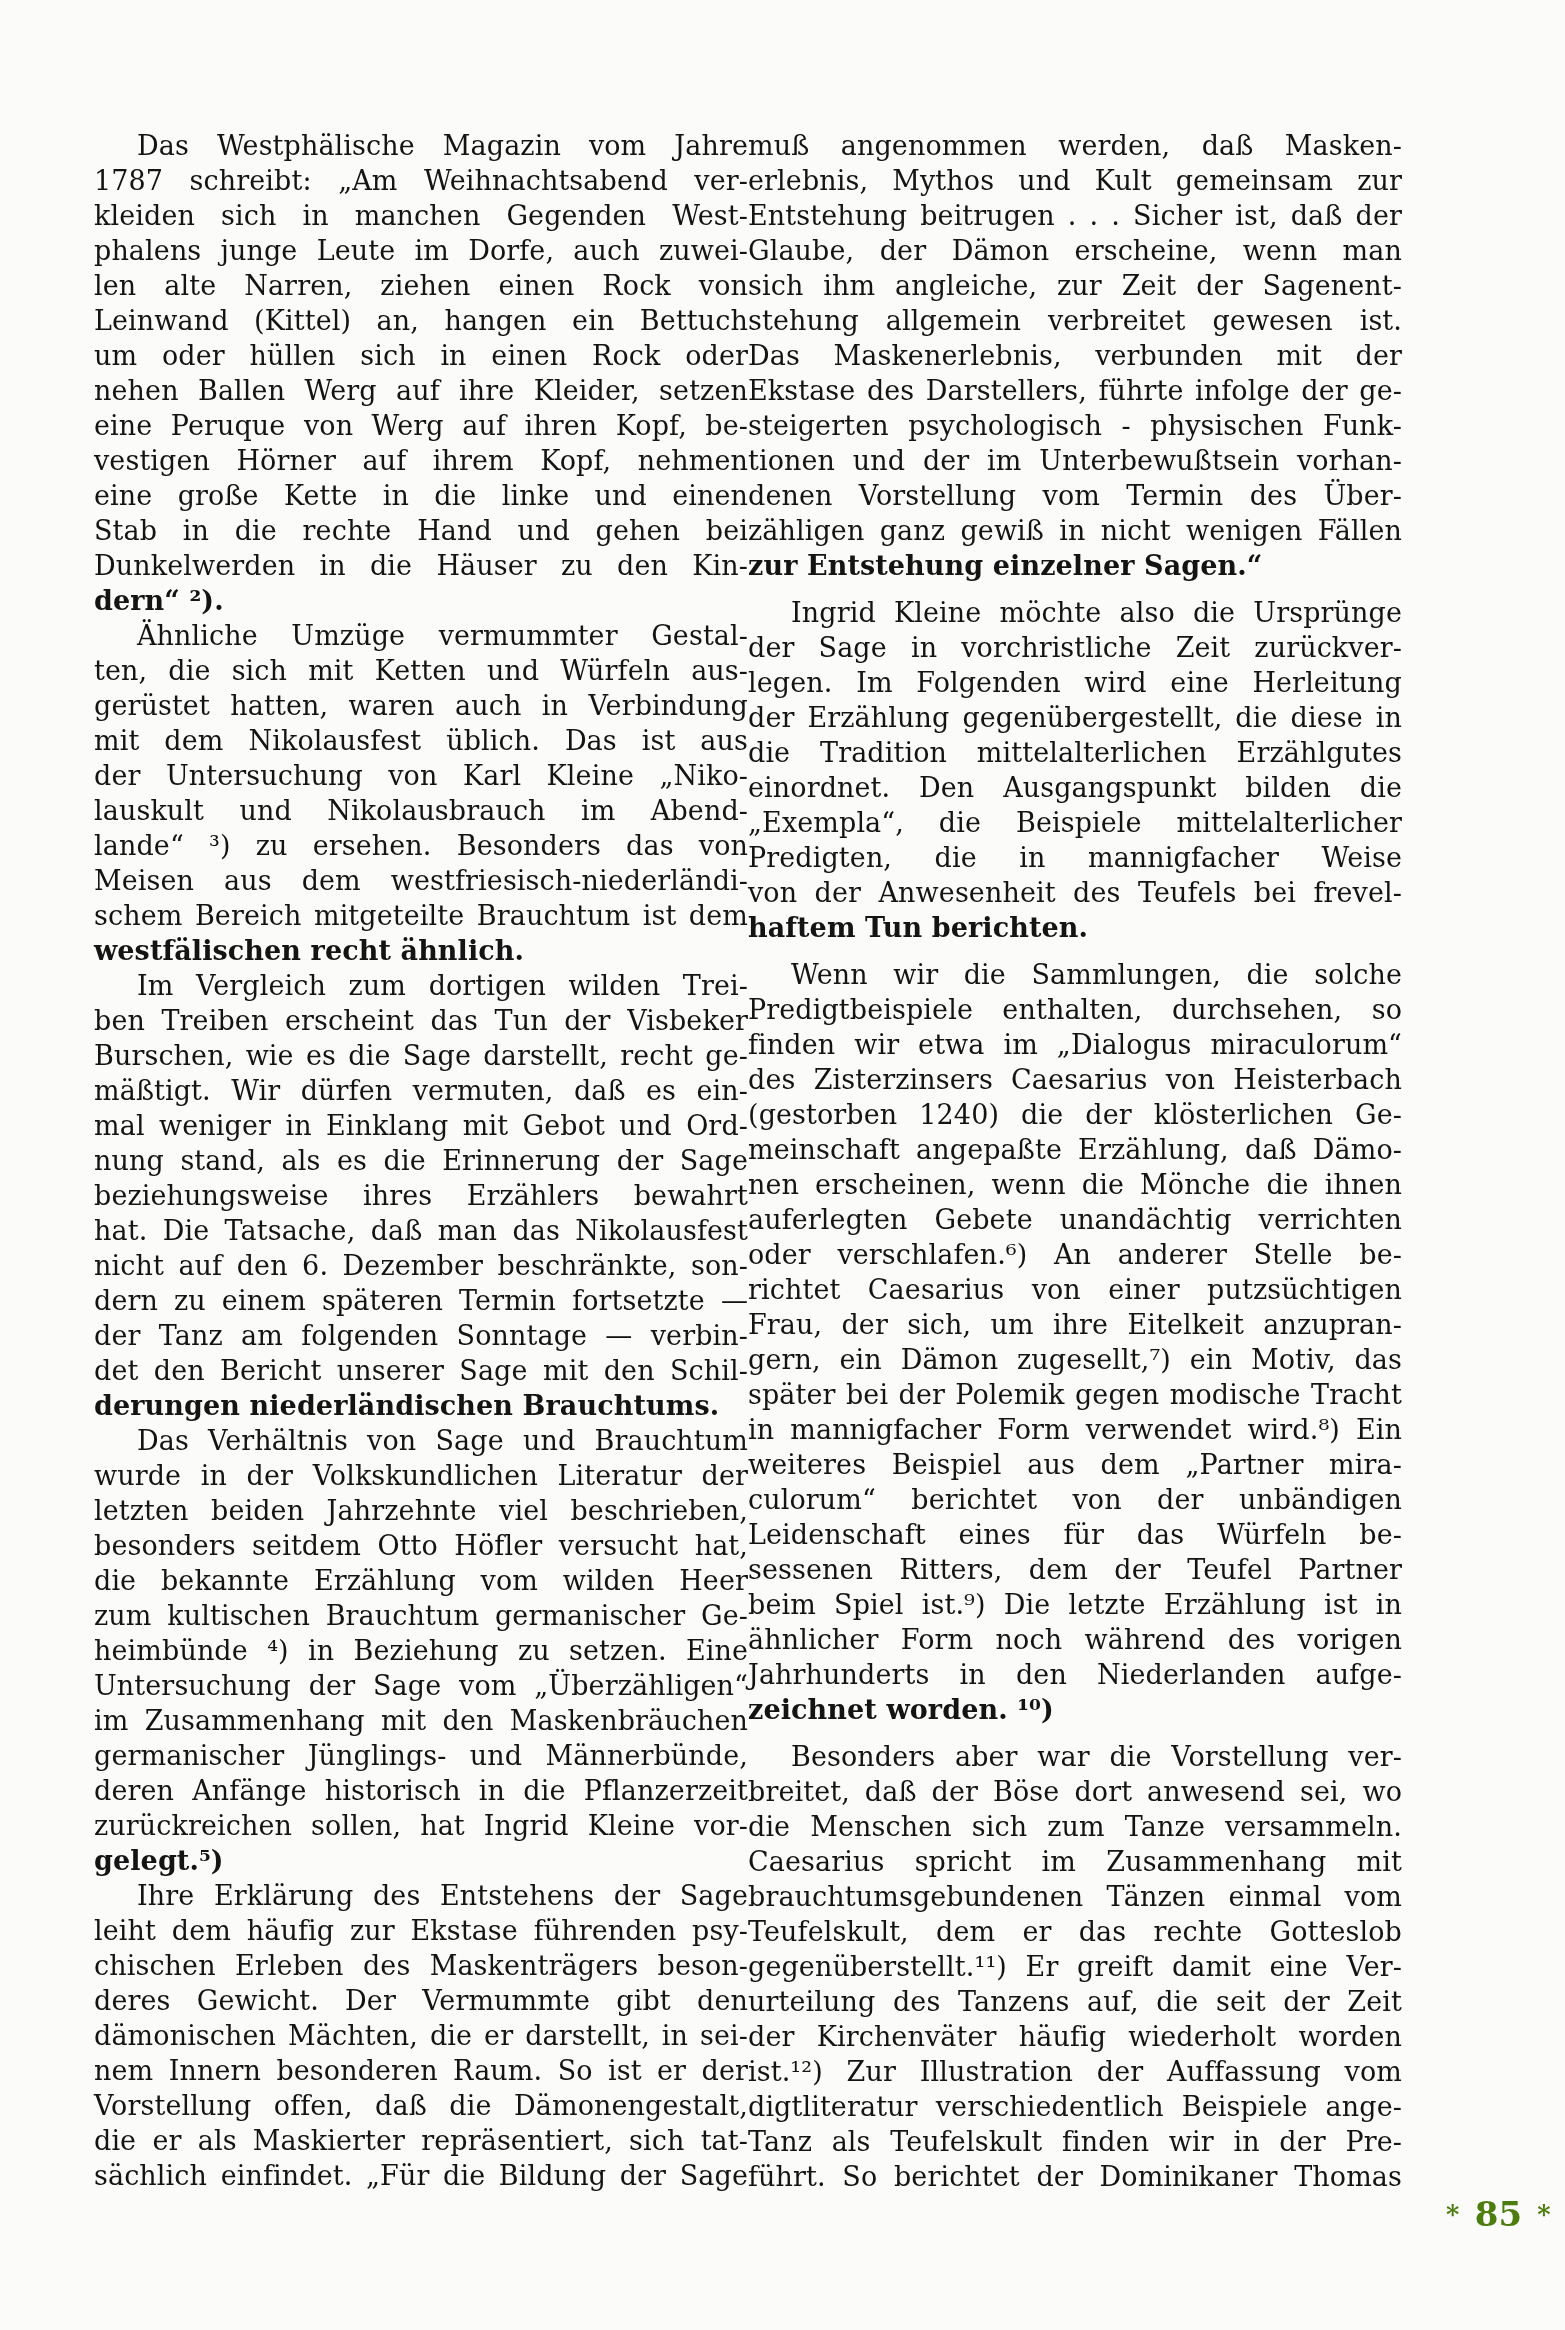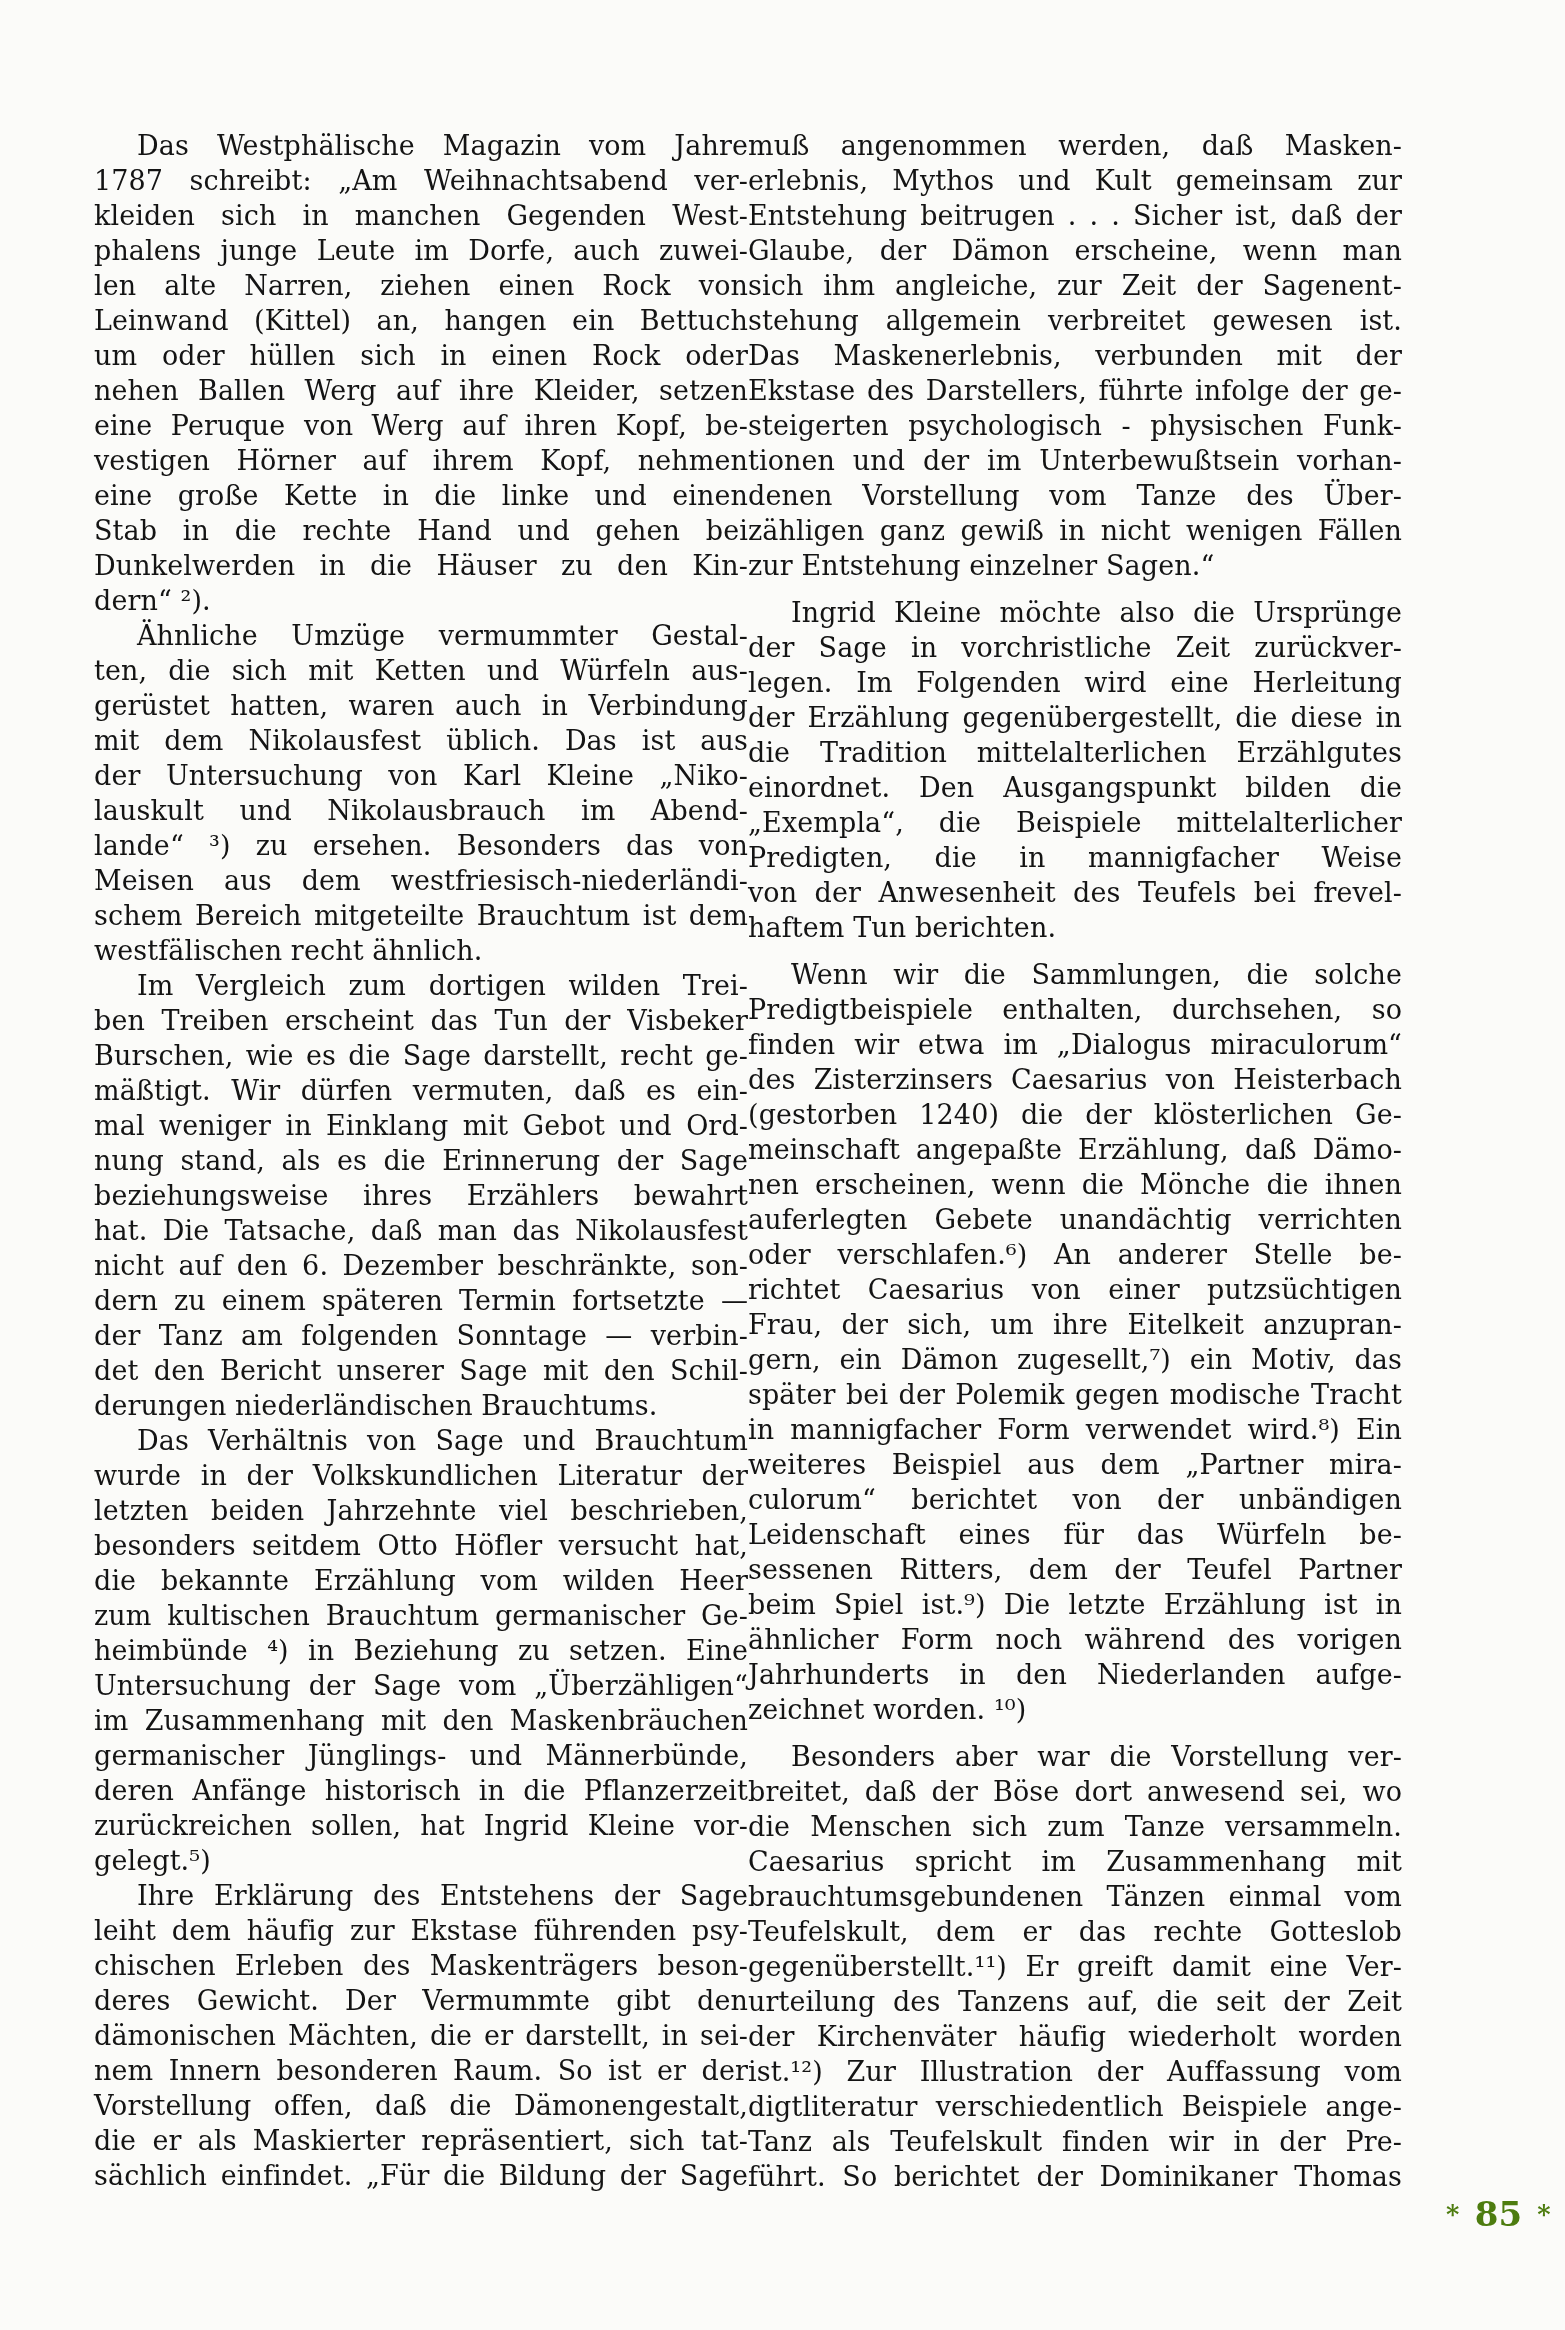--- a/index.html
+++ b/index.html
@@ -34,20 +34,21 @@
     font-size: 27px;
     line-height: 35px;
     height: 35px;
     white-space: nowrap;
     text-align: justify;
     text-align-last: justify;
     letter-spacing: 0.1px;
   }
   .line.last {
     text-align-last: left;
+    font-weight: bold;
   }
   .line.indent {
     padding-left: 43px;
   }
   .gap {
     display: block;
     height: 12px;
   }
   .page-number {
     position: absolute;
@@ -135,21 +136,21 @@
       <span class="line">muß angenommen werden, daß Masken-</span>
       <span class="line">erlebnis, Mythos und Kult gemeinsam zur</span>
       <span class="line">Entstehung beitrugen . . . Sicher ist, daß der</span>
       <span class="line">Glaube, der Dämon erscheine, wenn man</span>
       <span class="line">sich ihm angleiche, zur Zeit der Sagenent-</span>
       <span class="line">stehung allgemein verbreitet gewesen ist.</span>
       <span class="line">Das Maskenerlebnis, verbunden mit der</span>
       <span class="line">Ekstase des Darstellers, führte infolge der ge-</span>
       <span class="line">steigerten psychologisch - physischen Funk-</span>
       <span class="line">tionen und der im Unterbewußtsein vorhan-</span>
-      <span class="line">denen Vorstellung vom Tanze des Über-</span>
+      <span class="line">denen Vorstellung vom Termin des Über-</span>
       <span class="line">zähligen ganz gewiß in nicht wenigen Fällen</span>
       <span class="line last">zur Entstehung einzelner Sagen.“</span>
       <span class="gap"></span>
       <span class="line indent">Ingrid Kleine möchte also die Ursprünge</span>
       <span class="line">der Sage in vorchristliche Zeit zurückver-</span>
       <span class="line">legen. Im Folgenden wird eine Herleitung</span>
       <span class="line">der Erzählung gegenübergestellt, die diese in</span>
       <span class="line">die Tradition mittelalterlichen Erzählgutes</span>
       <span class="line">einordnet. Den Ausgangspunkt bilden die</span>
       <span class="line">„Exempla“, die Beispiele mittelalterlicher</span>

